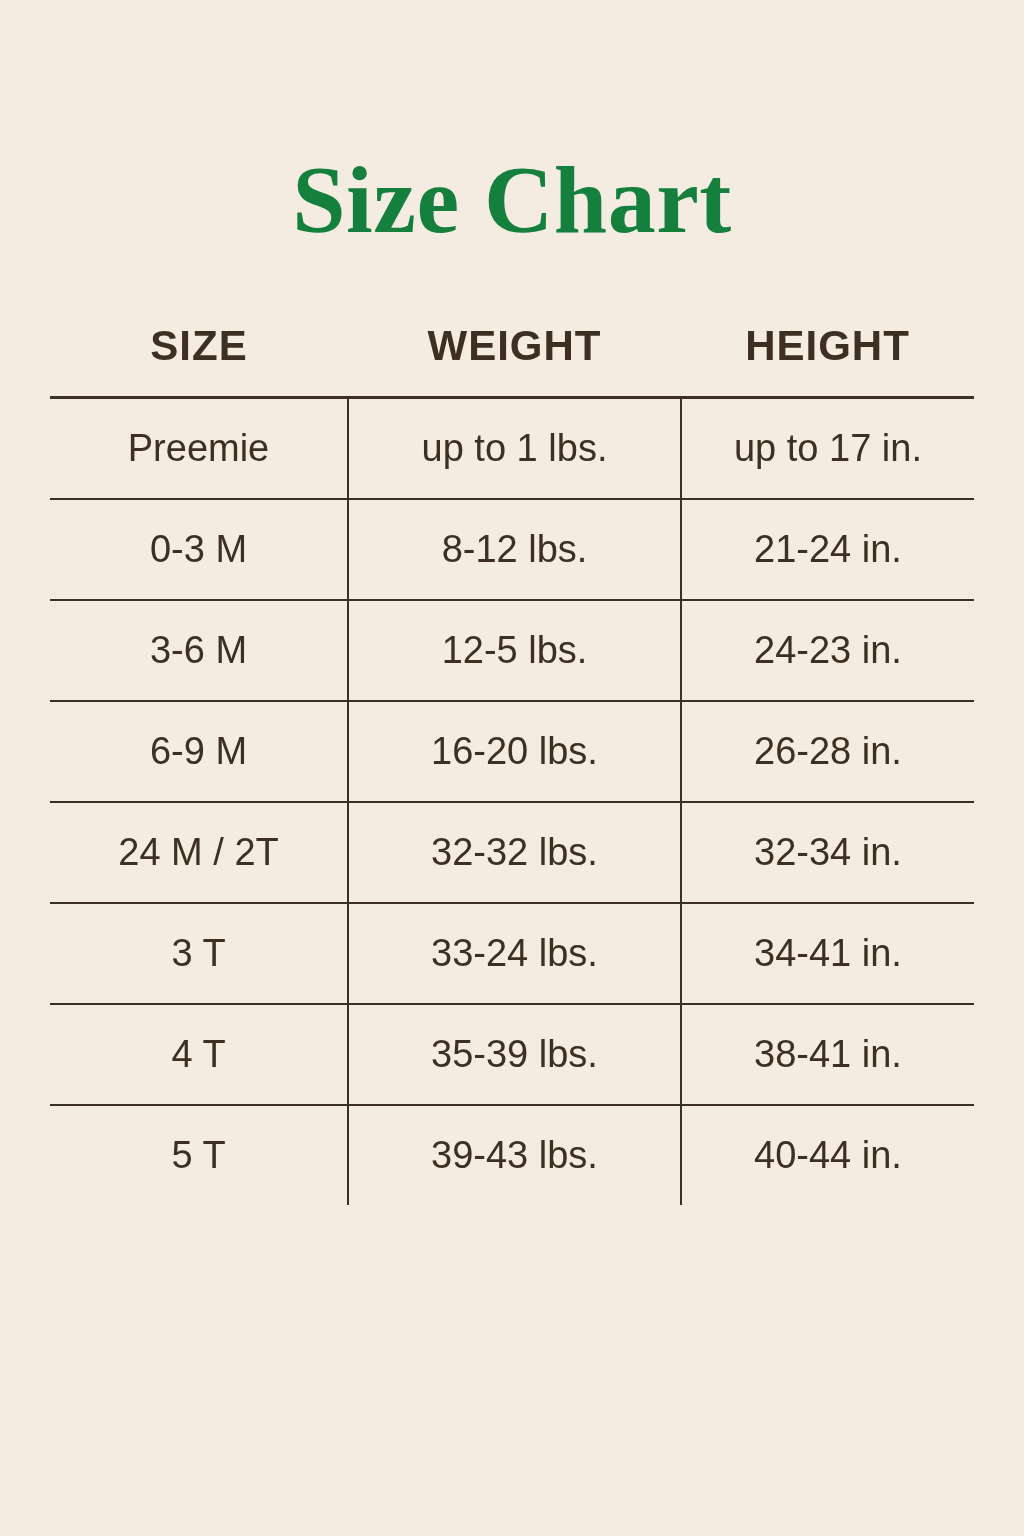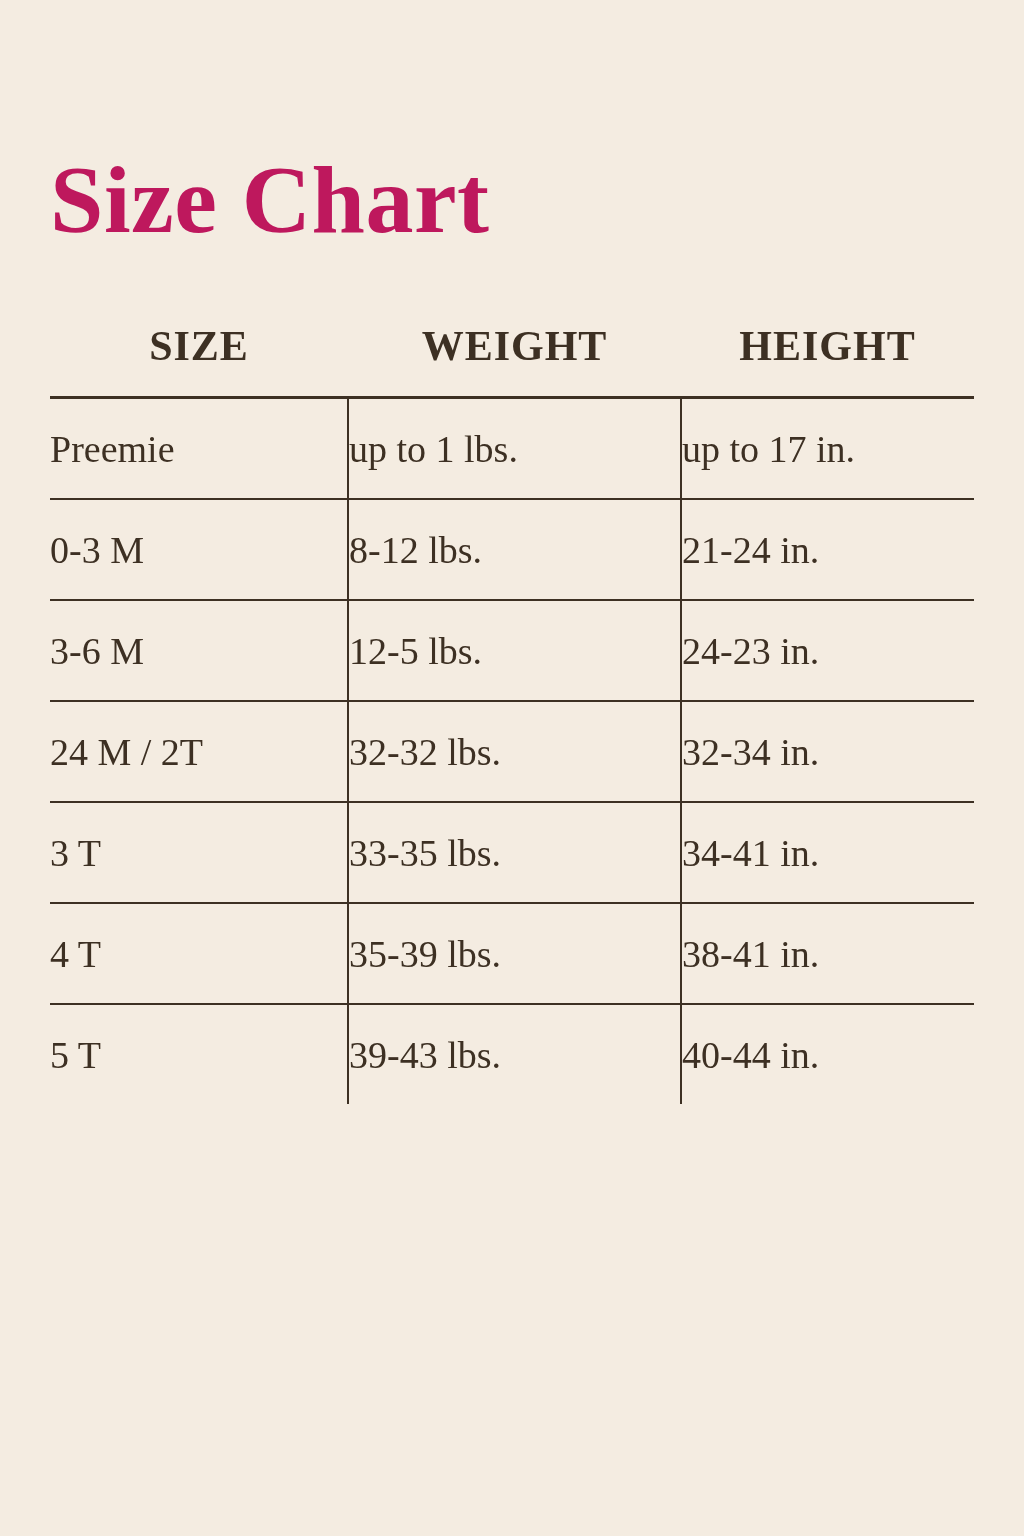--- a/index.html
+++ b/index.html
@@ -20,50 +20,49 @@
     height: 1536px;
     box-sizing: border-box;
     padding: 0 50px;
     background: #f4ece1;
   }
   .title {
     font-family: "Liberation Serif", serif;
     font-weight: 700;
     font-size: 96px;
     line-height: 1;
-    text-align: left;
-    color: #be185d;
+    text-align: center;
+    color: #15803d;
     padding-top: 88px;
     letter-spacing: 0.5px;
   }
   table.size-table {
     width: 924px;
     margin-top: 74px;
     border-collapse: collapse;
     table-layout: fixed;
-    font-family: Liberation Serif, serif;
   }
   table.size-table col.c-size { width: 298px; }
   table.size-table col.c-weight { width: 333px; }
   table.size-table col.c-height { width: 293px; }
 
   thead th {
     font-size: 42px;
     font-weight: 700;
     letter-spacing: 1px;
     color: #3d3023;
     padding: 0 0 26px 0;
     text-align: center;
     border-bottom: 3px solid #3d3023;
   }
   tbody td {
     font-size: 38px;
     font-weight: 400;
     color: #3d3023;
-    text-align: left;
+    text-align: center;
     height: 99px;
     padding: 0;
     border-bottom: 2px solid #3d3023;
   }
   tbody tr:last-child td {
     border-bottom: none;
   }
   tbody td.col-size {
     border-right: 2px solid #3d3023;
   }
@@ -104,27 +103,32 @@
         <td class="col-size">0-3 M</td>
         <td class="col-weight">8-12 lbs.</td>
         <td class="col-height">21-24 in.</td>
       </tr>
       <tr>
         <td class="col-size">3-6 M</td>
         <td class="col-weight">12-5 lbs.</td>
         <td class="col-height">24-23 in.</td>
       </tr>
       <tr>
+        <td class="col-size">6-9 M</td>
+        <td class="col-weight">16-20 lbs.</td>
+        <td class="col-height">26-28 in.</td>
+      </tr>
+      <tr>
         <td class="col-size">24 M / 2T</td>
         <td class="col-weight">32-32 lbs.</td>
         <td class="col-height">32-34 in.</td>
       </tr>
       <tr>
         <td class="col-size">3 T</td>
-        <td class="col-weight">33-35 lbs.</td>
+        <td class="col-weight">33-24 lbs.</td>
         <td class="col-height">34-41 in.</td>
       </tr>
       <tr>
         <td class="col-size">4 T</td>
         <td class="col-weight">35-39 lbs.</td>
         <td class="col-height">38-41 in.</td>
       </tr>
       <tr>
         <td class="col-size">5 T</td>
         <td class="col-weight">39-43 lbs.</td>

